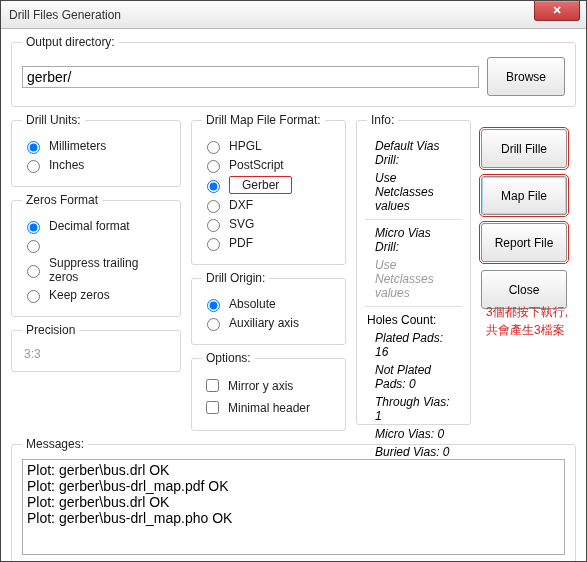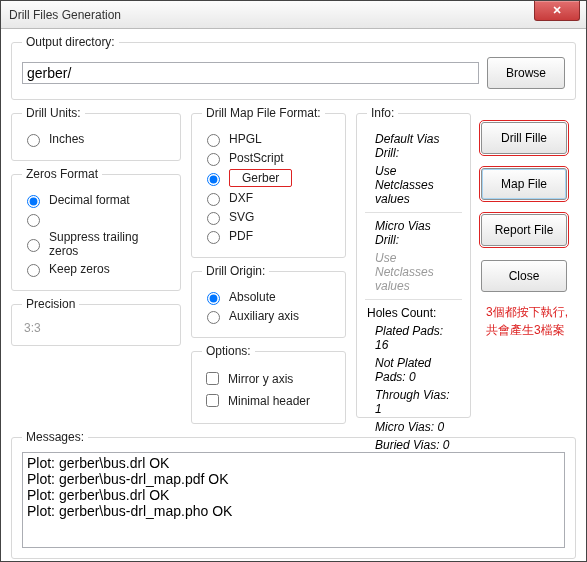--- a/index.html
+++ b/index.html
@@ -7,27 +7,27 @@
   .titlebar { height: 28px; background: linear-gradient(to bottom, #fcfcfc, #e8e8e8); border-bottom: 1px solid #bbb; display: flex; align-items: center; padding-left: 8px; position: relative; }
   .titlebar-text { color: #333; }
   .close-btn { position: absolute; right: 6px; top: 0; width: 46px; height: 20px; background: linear-gradient(to bottom, #e26f6f, #c83c3c); border: 1px solid #8b2b2b; border-top: none; border-radius: 0 0 3px 3px; display:flex; align-items:center; justify-content:center; color:#fff; font-weight:bold; font-size:11px; box-shadow: inset 0 1px 0 rgba(255,255,255,.25);}
   .client { padding: 6px 10px 10px 10px; }
   fieldset { border: 1px solid #d8d8d8; border-radius: 3px; margin: 0 0 6px 0; padding: 8px 10px 10px 10px; }
   legend { padding: 0 4px; color: #222; }
   .outdir-fs { flex: 1; }
   .outdir-inner { display:flex; gap:8px; align-items:center; }
   input[type=text] { height: 22px; border: 1px solid #abadb3; padding: 0 4px; background:#fff; }
   .big-input { flex:1; font-size:14px; }
-  button.winbtn { height: 32px; min-width: 78px; background: linear-gradient(to bottom, #fefefe, #e6e6e6); border: 1px solid #8e8f8f; border-radius: 3px; cursor:pointer; padding: 0 10px;}
+  button.winbtn { height: 39px; min-width: 78px; background: linear-gradient(to bottom, #fefefe, #e6e6e6); border: 1px solid #8e8f8f; border-radius: 3px; cursor:pointer; padding: 0 10px;}
   .columns { display: flex; gap: 10px; align-items: flex-start; }
   .col { flex: 1; min-width: 0; }
   .col-a { width: 170px; flex: none; }
   .col-b { width: 155px; flex: none; }
   .col-c { flex: 1; }
-  .col-d { width: 95px; flex: none; display:flex; flex-direction:column; gap:14px; padding-top:16px; }
+  .col-d { width: 95px; flex: none; display:flex; flex-direction:column; gap:8px; padding-top:16px; }
   .radio-item, .check-item { display:flex; align-items:center; gap:6px; margin: 3px 0; color:#222;}
   .muted { color: #9a9a9a; }
   hr.sep { border:none; border-top:1px solid #e0e0e0; margin: 6px -2px; }
   .info-line { margin: 4px 8px; font-style: italic; }
   .group-title { margin: 4px 0 2px 0; }
   .precision-val { color:#9a9a9a; padding: 2px 0 0 2px; }
   .hilite { border: 1px solid #d22; border-radius: 2px; padding: 1px 12px; display:inline-block; }
   .hilite-btn { outline: 1.5px solid #d22; outline-offset: 1px; border-radius:3px;}
   .red-note { position:absolute; color:#d22; font-size:13px; line-height:1.4; text-align:left; }
   .messages-box { width:100%; height:96px; overflow-y:scroll; border:1px solid #abadb3; background:#fff; padding:2px 4px; white-space:pre; font-size:14px; }
@@ -50,20 +50,24 @@
       <input type="text" class="big-input" value="gerber/" style="">
       <button class="winbtn">Browse</button>
     </div>
   </fieldset>
 
   <div class="columns">
 
     <div class="col col-a">
       <fieldset>
         <legend>Drill Units:</legend>
+        <label class="radio-item">
+            <input type="radio" name="du" checked="" style="">
+            <span>Millimeters</span>
+          </label>
         <label class="radio-item">
             <input type="radio" name="du" style="">
             <span>Inches</span>
           </label>
       </fieldset>
 
       <fieldset>
         <legend>Zeros Format</legend>
         <label class="radio-item">
             <input type="radio" name="zf" checked="" style="">

